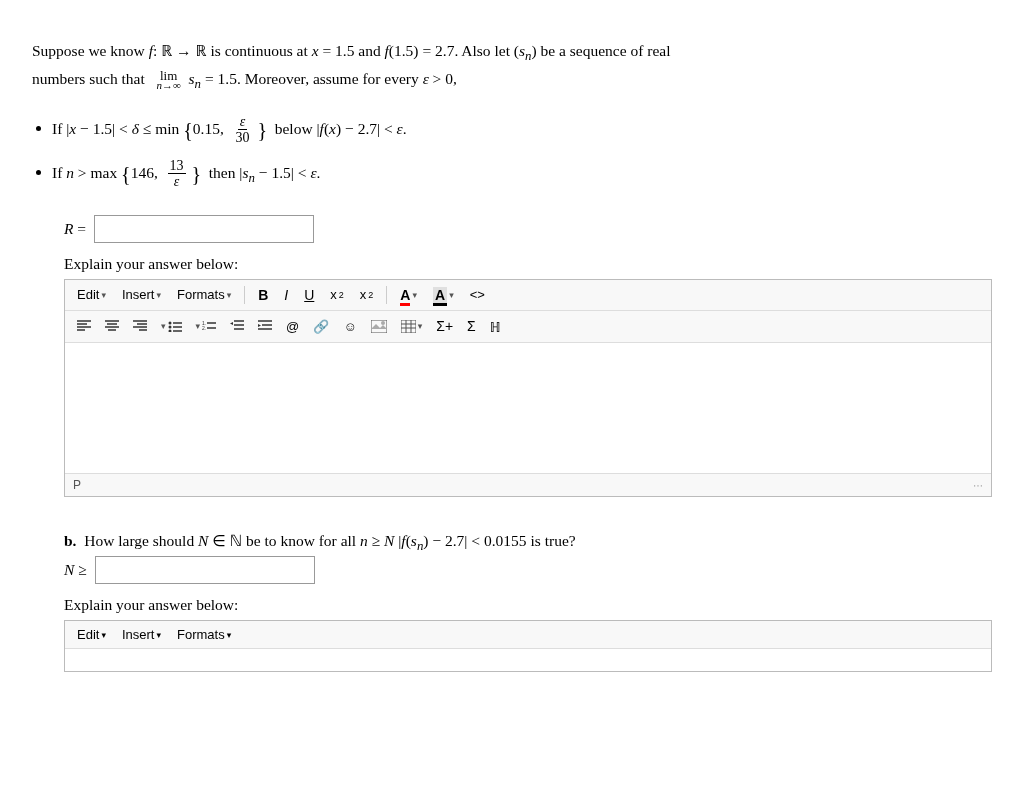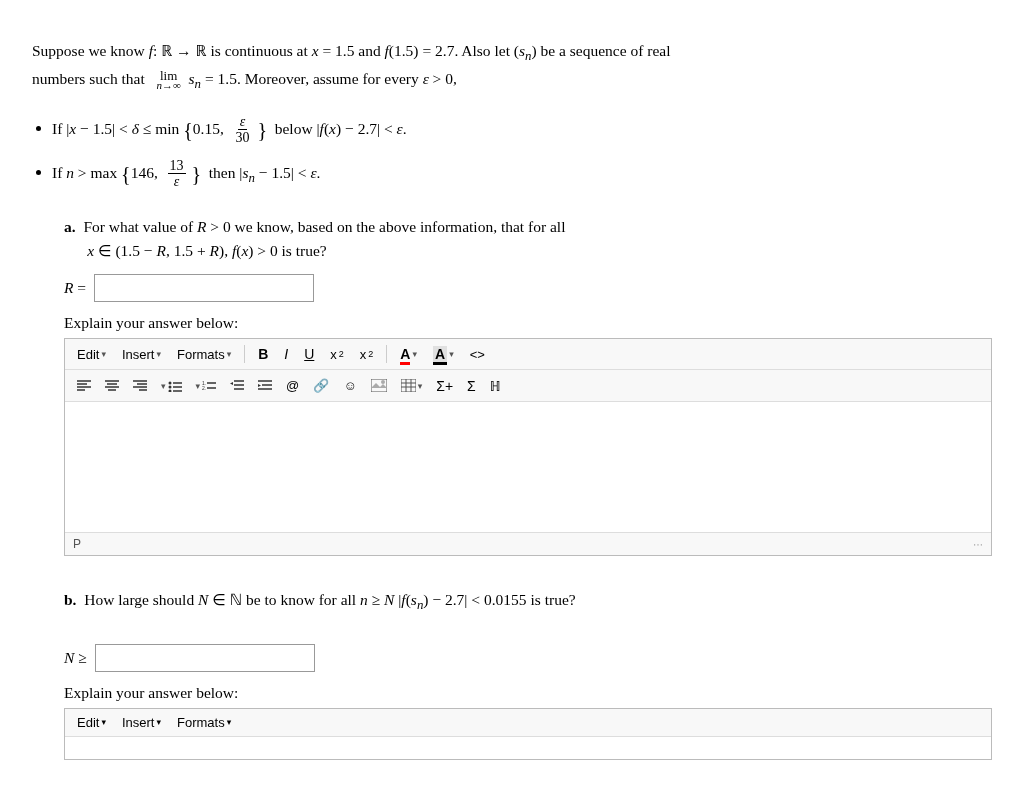--- a/index.html
+++ b/index.html
@@ -146,21 +146,21 @@
       cursor: se-resize;
       color: #999;
       font-size: 10px;
     }
     .part-b {
       margin: 0 0 24px 32px;
       font-size: 15.5px;
     }
     .part-b-label {
       line-height: 1.6;
-      margin-bottom: 28px;
+      margin-bottom: 0;
     }
     .explain-b-label {
       font-size: 15.5px;
       margin-bottom: 6px;
     }
     .editor-b-container {
       border: 1px solid #bbb;
       font-size: 13px;
       font-family: Arial, sans-serif;
       height: 52px;
@@ -207,24 +207,20 @@
     <span class="frac">
       <span class="num">13</span>
       <span class="den"><i>ε</i></span>
     </span>
     <span class="set-brace">}</span>
     &nbsp;then |<i>s</i><sub><i>n</i></sub> − 1.5| &lt; <i>ε</i>.
   </li>
 </ul>
 
 <div class="question-block">
-  <div class="question-label">
-    <b>a.</b>&nbsp; For what value of <i>R</i> &gt; 0 we know, based on the above information, that for all<br>
-    &nbsp;&nbsp;&nbsp;&nbsp;&nbsp;&nbsp;<i>x</i> ∈ (1.5 − <i>R</i>, 1.5 + <i>R</i>), <i>f</i>(<i>x</i>) &gt; 0 is true?
-  </div>
   <div class="answer-row">
     <span class="answer-label"><i>R</i> =</span>
     <input class="answer-input" type="text" value="" style="">
   </div>
   <div class="explain-label">Explain your answer below:</div>
 
   <div class="editor-container">
 
     <div class="editor-toolbar-top">
       <button class="tb-btn">

